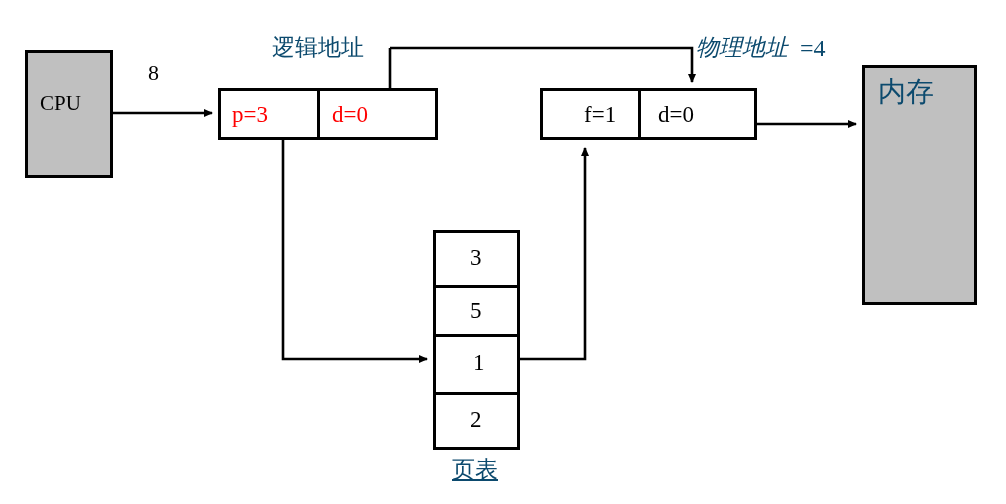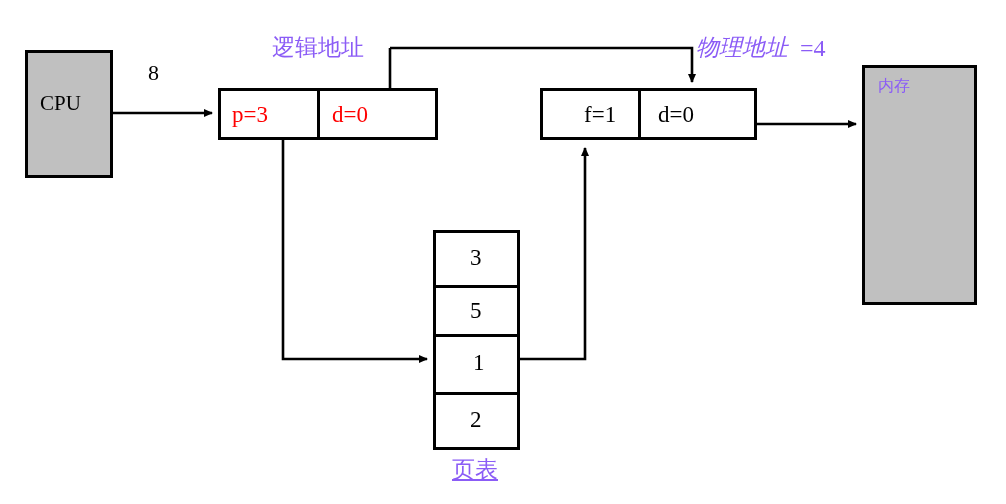--- a/index.html
+++ b/index.html
@@ -23,21 +23,21 @@
     border: 3px solid #000000;
     background: #ffffff;
   }
   .gray {
     background: #c0c0c0;
   }
   .red { color: #ff0000; }
   .lbl-cn {
     font-family: "DejaVu Sans", "Liberation Sans", sans-serif;
     font-size: 23px;
-    color: #8b5cf6;
+    color: #0c4a6e;
     white-space: nowrap;
     position: absolute;
     line-height: 1;
   }
   .lbl-mono {
     font-family: "Liberation Serif", "DejaVu Serif", serif;
     font-size: 23px;
     position: absolute;
     white-space: nowrap;
     line-height: 1;
@@ -112,15 +112,15 @@
   <div class="divider" style="left:433px; top:392px; width:87px; height:3px;"></div>
 
   <div class="lbl-mono" style="left:470px; top:246px; font-size:23px;">3</div>
   <div class="lbl-mono" style="left:470px; top:299px; font-size:23px;">5</div>
   <div class="lbl-mono" style="left:473px; top:351px; font-size:23px;">1</div>
   <div class="lbl-mono" style="left:470px; top:408px; font-size:23px;">2</div>
 
   <div class="lbl-cn" style="left:452px; top:458px;text-decoration:underline;">页表</div>
 
   <div class="box gray" style="left:862px; top:65px; width:115px; height:240px;"></div>
-  <div class="lbl-cn" style="left:878px; top:78px; font-size:16px;">内存</div>
+  <div class="lbl-cn" style="left:878px; top:78px; font-size:28px;">内存</div>
 
 </div>
 
 </body></html>

